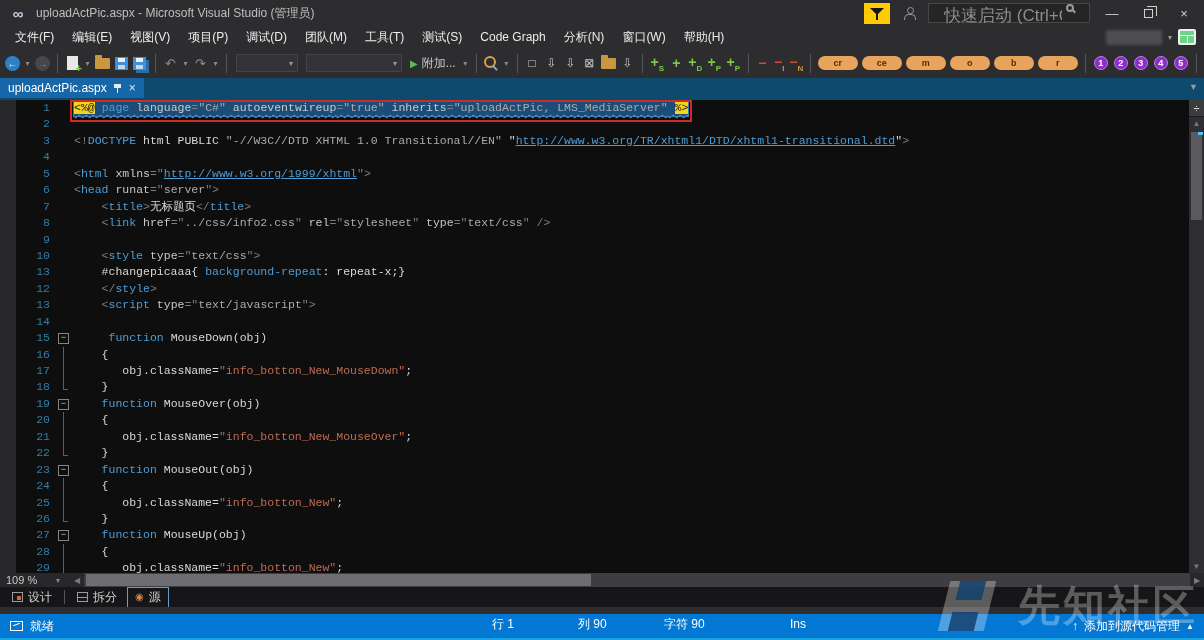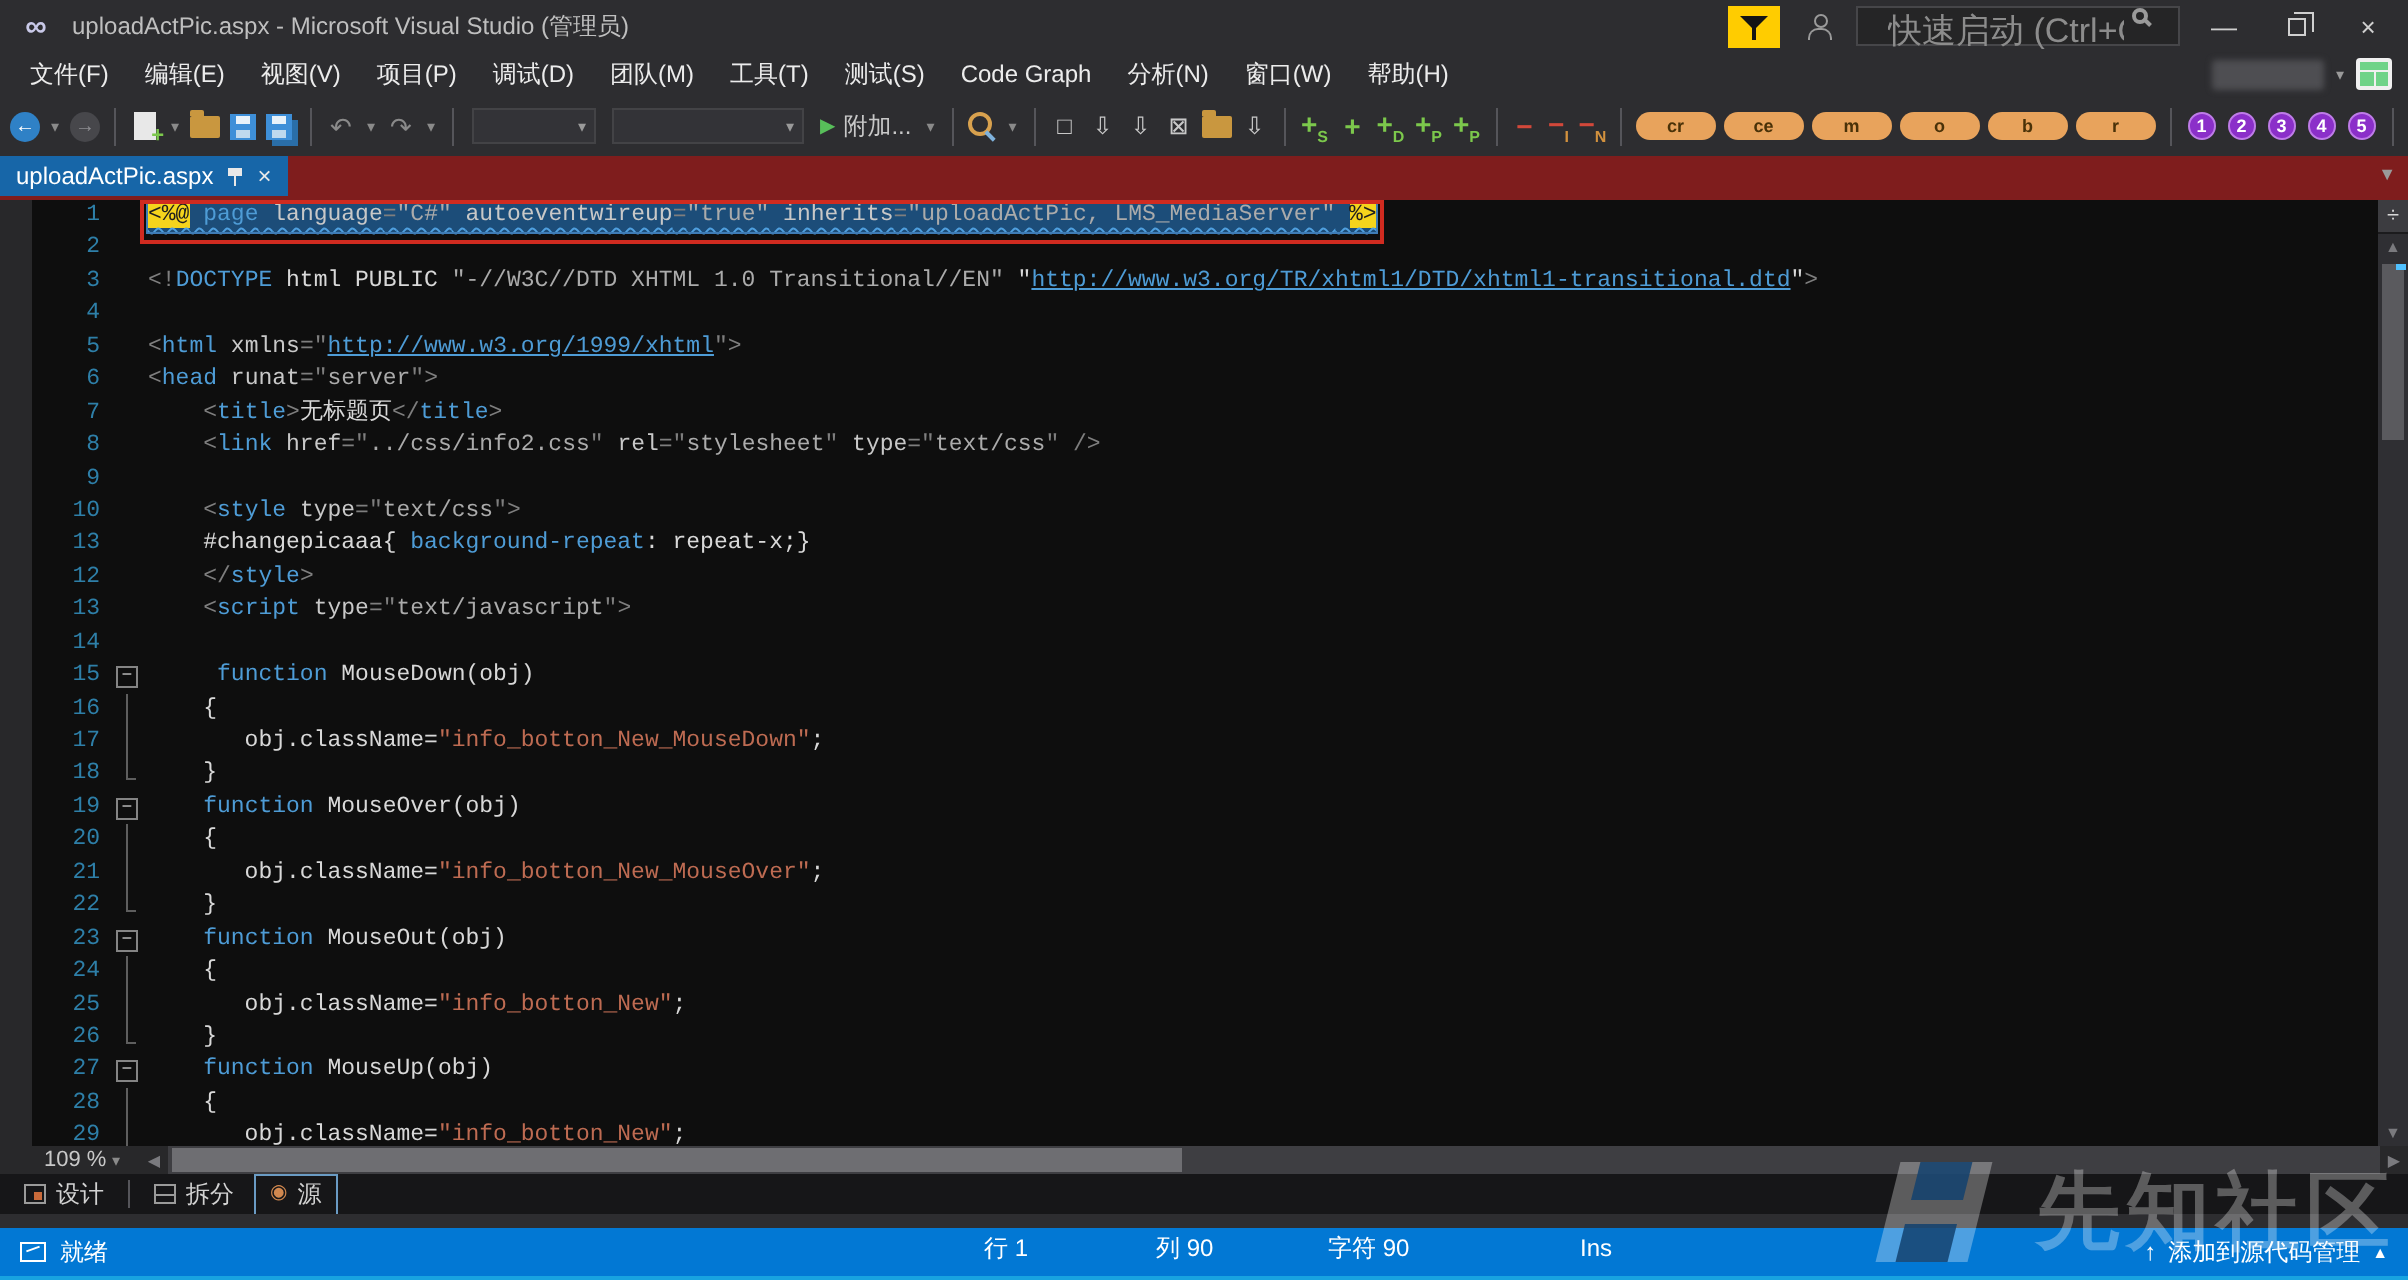--- a/index.html
+++ b/index.html
@@ -60,21 +60,21 @@
   .i-find::after { content:''; position:absolute; width:6px; height:2px; background:#7FB2DC; transform:rotate(45deg); right:0; bottom:1px; }
   .tb-plus { color:#7CC84C; font-weight:bold; font-size:14px; width:17px; text-align:center; flex:none; }
   .tb-plus sub, .tb-minus sub { font-size:8px; }
   .tb-minus { color:#D2483A; font-weight:bold; font-size:14px; width:15px; text-align:center; flex:none; }
   .tb-minus sub { color:#D2913E; }
   .obadge { width:40px; height:14px; border-radius:8px; background:#E8A35C; color:#4A3208; font-size:9px; font-weight:bold; display:flex; align-items:center; justify-content:center; margin:0 1px; flex:none; }
   .nbadge { width:14px; height:14px; border-radius:50%; background:#8B2FC9; border:1px solid #BE7BE8; color:#fff; font-size:9px; font-weight:bold; display:flex; align-items:center; justify-content:center; margin:0 2px; flex:none; }
   .i-wand { color:#E8A04C; font-size:13px; font-weight:bold; transform:rotate(10deg); }
 
   
-  .tabrow { height:34px; background:#7f1d1d; position:relative; }
+  .tabrow { height:34px; background:#0c4a6e; position:relative; }
   .tab { position:absolute; left:0; top:0; height:20px; background:#1766A8; color:#FFFFFF; font-size:12px; display:flex; align-items:center; gap:7px; padding:0 8px; }
   .i-pin { width:8px; height:10px; position:relative; }
   .i-pin::before { content:''; position:absolute; top:1px; left:0; width:7px; height:4px; background:#E8E8E8; }
   .i-pin::after { content:''; position:absolute; top:5px; left:3px; width:1px; height:5px; background:#E8E8E8; }
   .tab-close { color:#E8E8E8; font-size:12px; line-height:12px; }
   .tabline { position:absolute; left:0; bottom:0; width:100%; height:2px; background:#1766A8; }
   .tab-list-caret { position:absolute; right:6px; top:4px; color:#9A9A9A; font-size:9px; }
 
   
   .editor { position:absolute; top:100px; left:0; width:1189px; height:473px; background:#0E0E0E; overflow:hidden;
@@ -103,21 +103,21 @@
   
   .vscroll { position:absolute; top:100px; right:0; width:15px; height:473px; background:#2F2F33; }
   .vs-split { height:17px; background:#3C3C40; border-bottom:1px solid #1B1B1D; color:#D8D8D8; font-size:11px; text-align:center; line-height:16px; }
   .vs-up, .vs-down { position:absolute; left:0; width:15px; text-align:center; color:#7A7A7E; font-size:8px; }
   .vs-up { top:19px; } .vs-down { bottom:2px; }
   .vs-thumb { position:absolute; top:32px; left:2px; width:11px; height:88px; background:#5A5A5E; }
   .vs-mark { position:absolute; top:32px; right:1px; width:5px; height:3px; background:#4FC1FF; }
 
   
   .hrow { position:absolute; top:573px; left:0; width:1204px; height:14px; background:#28282A; display:flex; align-items:center; font-size:11px; color:#C8C8C8; }
-  .zoombox { width:56px; padding-left:22px; flex:none; }
+  .zoombox { width:56px; padding-left:6px; flex:none; }
   .zcaret { width:14px; font-size:8px; color:#8A8A8A; flex:none; }
   .harrow { width:14px; text-align:center; color:#7A7A7E; font-size:8px; flex:none; }
   .htrack { position:relative; flex:1; height:14px; background:#3E3E42; }
   .hthumb { position:absolute; left:2px; top:1px; width:505px; height:12px; background:#6E6E72; }
 
   
   .viewtabs { position:absolute; top:587px; left:0; width:1204px; height:20px; background:#161618; display:flex; align-items:center; padding-left:4px; font-size:12px; color:#D2D2D2; gap:2px; }
   .vt { display:flex; align-items:center; gap:5px; padding:1px 7px; border:1px solid transparent; }
   .vt.active { border:1px solid #6A9BC4; }
   .vtsep { width:1px; height:14px; background:#55555A; margin:0 2px; }

